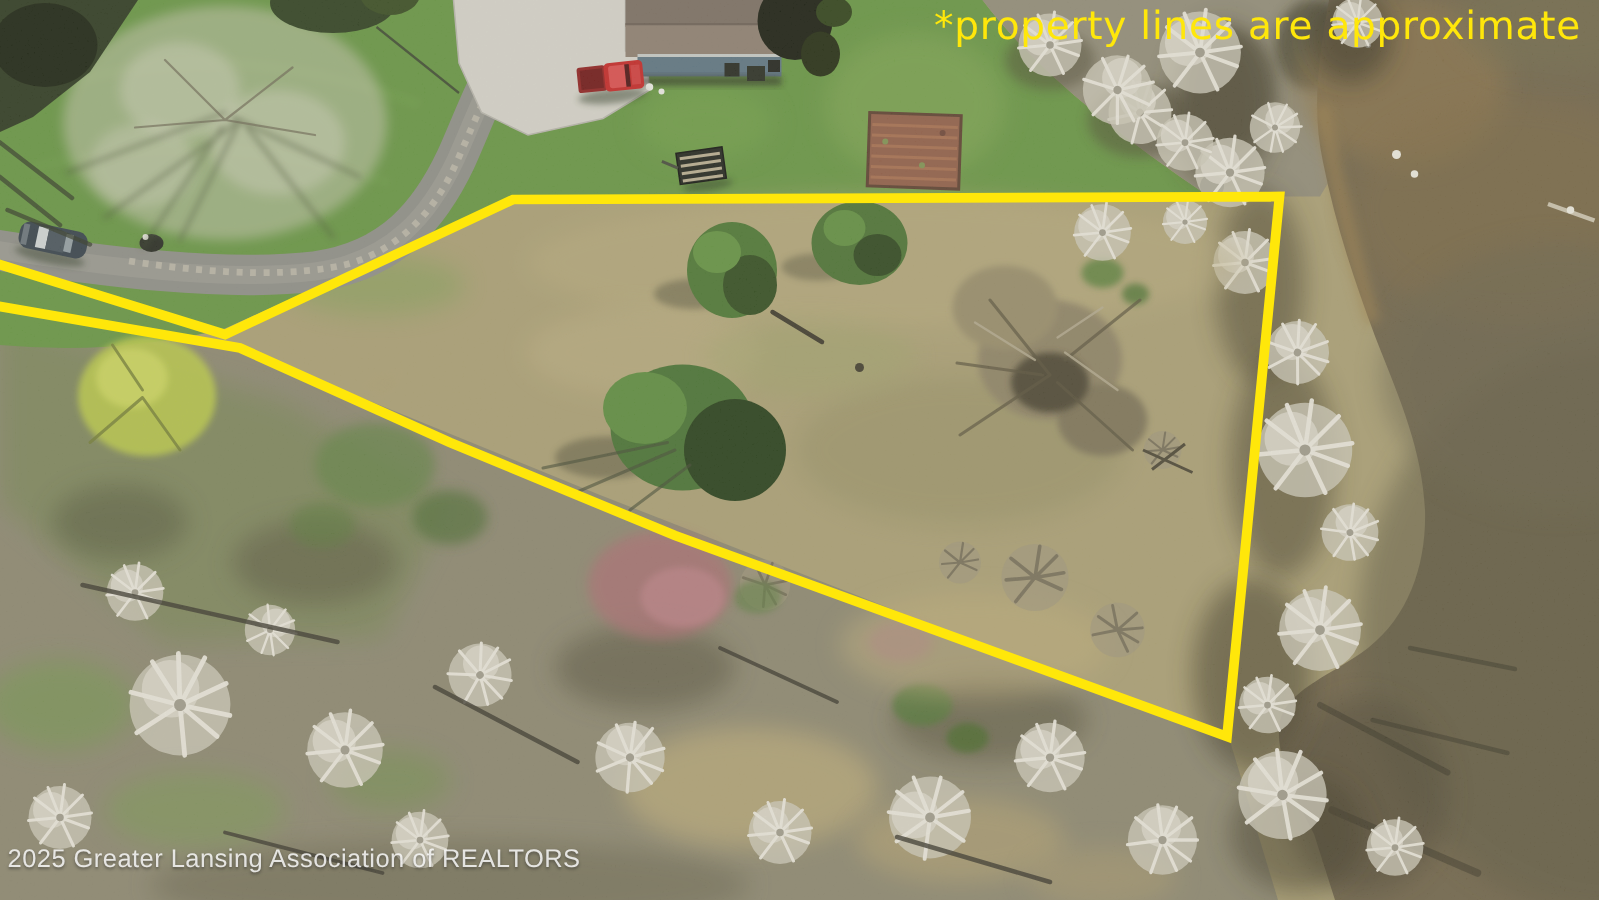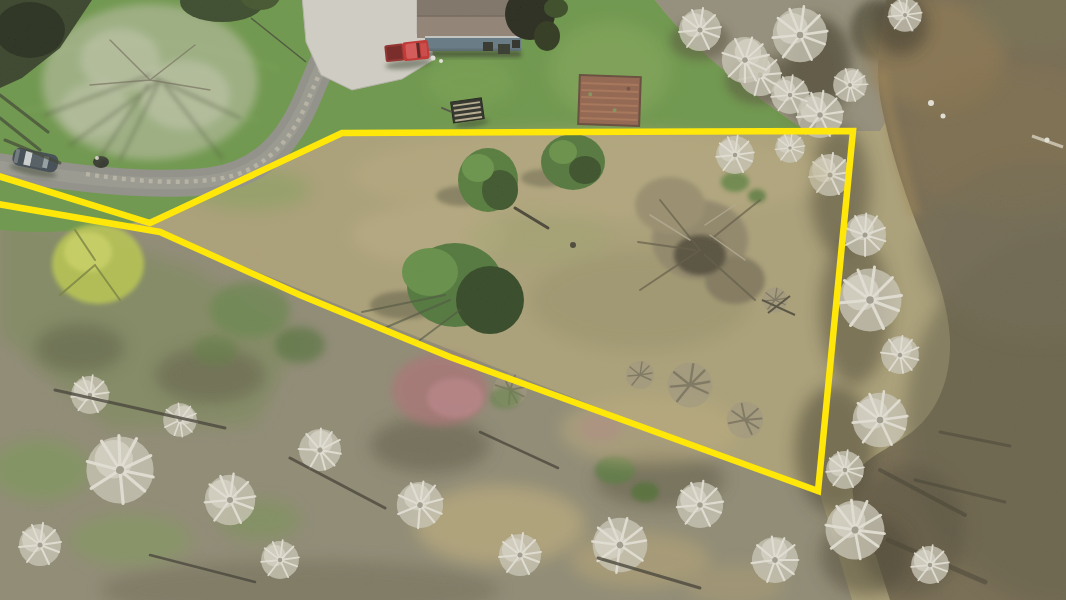--- a/index.html
+++ b/index.html
@@ -332,13 +332,15 @@
     <ellipse cx="222" cy="2" rx="42" ry="20" fill="#2c3d1e"></ellipse>
     <ellipse cx="260" cy="-4" rx="20" ry="14" fill="#35491f"></ellipse>
     <line x1="251" y1="18" x2="306" y2="62" stroke="#33382c" stroke-width="1.5" opacity="0.8"></line>
   </g>
 
   <rect width="1066" height="600" filter="url(#grain)" opacity="0.16"></rect>
 
   <polyline fill="none" stroke-linejoin="miter" points="-8,174 150,223 342,133 853,131 818,491 450,357 300,295 160,232 -8,203" stroke="#ffe70a" stroke-width="6.5"></polyline>
 </svg>
 
+<div class="annotation">*property lines are approximate</div>
+<div class="watermark">2025 Greater Lansing Association of REALTORS</div>
 </div>
 
 </body></html>

